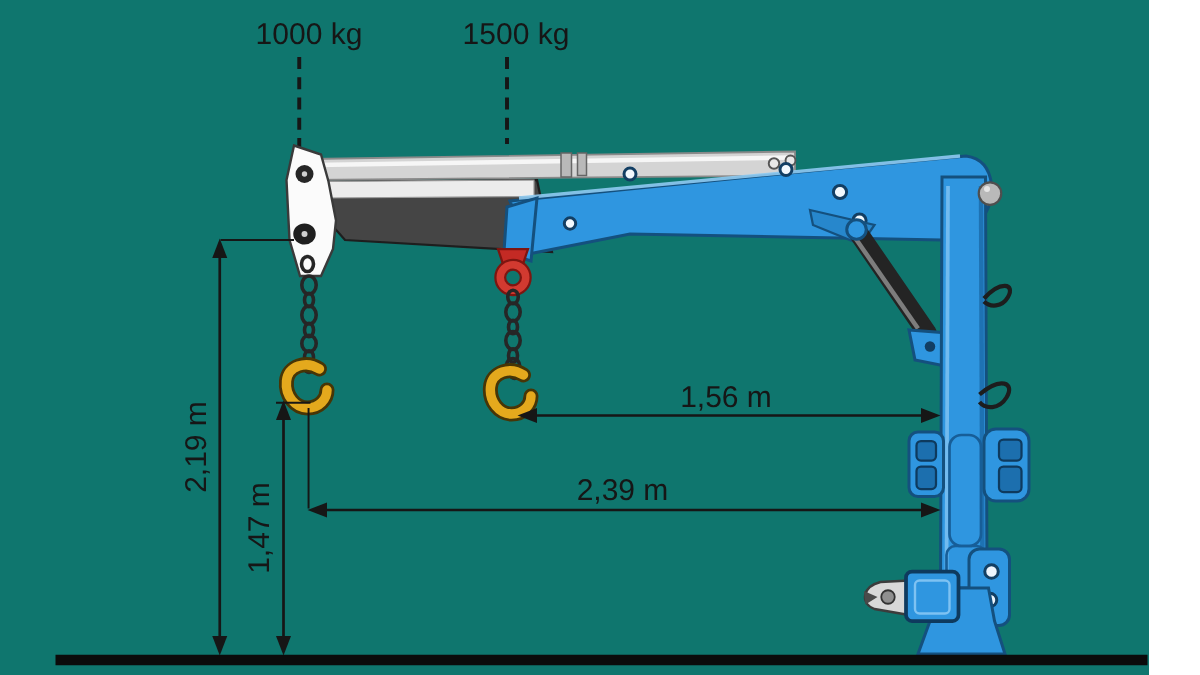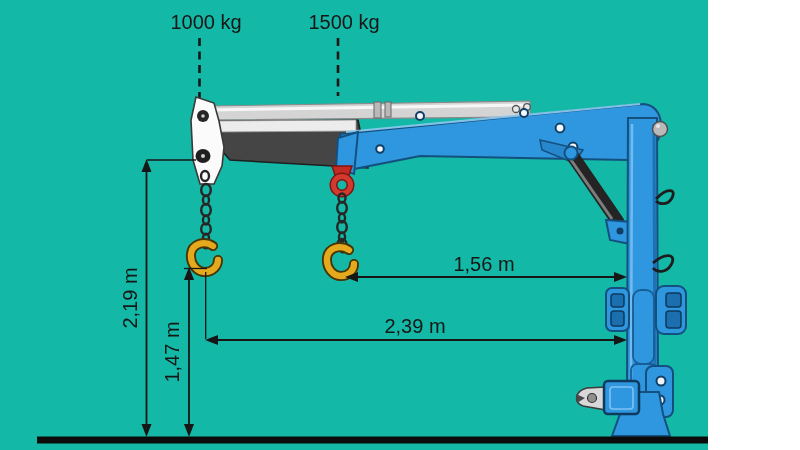--- a/index.html
+++ b/index.html
@@ -1,17 +1,17 @@
 <!DOCTYPE html>
 <html><head>
 <meta charset="utf-8">
 <style>
   html,body{margin:0;padding:0;background:#ffffff;}
   .stage{
-    position:relative;width:708px;height:450px;background:#14b8a6;overflow:hidden;
+    position:relative;width:766px;height:450px;background:#0f766e;overflow:hidden;
     font-family:"Liberation Sans",sans-serif;
     text-decoration:underline;
   }
   svg{position:absolute;left:0;top:0;}
   .dim-label{font-family:"Liberation Sans",sans-serif;font-size:20px;fill:#161616;}
   .load-label{font-family:"Liberation Sans",sans-serif;font-size:20px;fill:#161616;}
   .dimline{stroke:#161616;stroke-width:1.8;fill:none;}
   .thinline{stroke:#161616;stroke-width:1.3;fill:none;}
   .arrow{fill:#161616;stroke:none;}
   .dash{stroke:#161616;stroke-width:2.6;stroke-dasharray:8 5.5;fill:none;}

